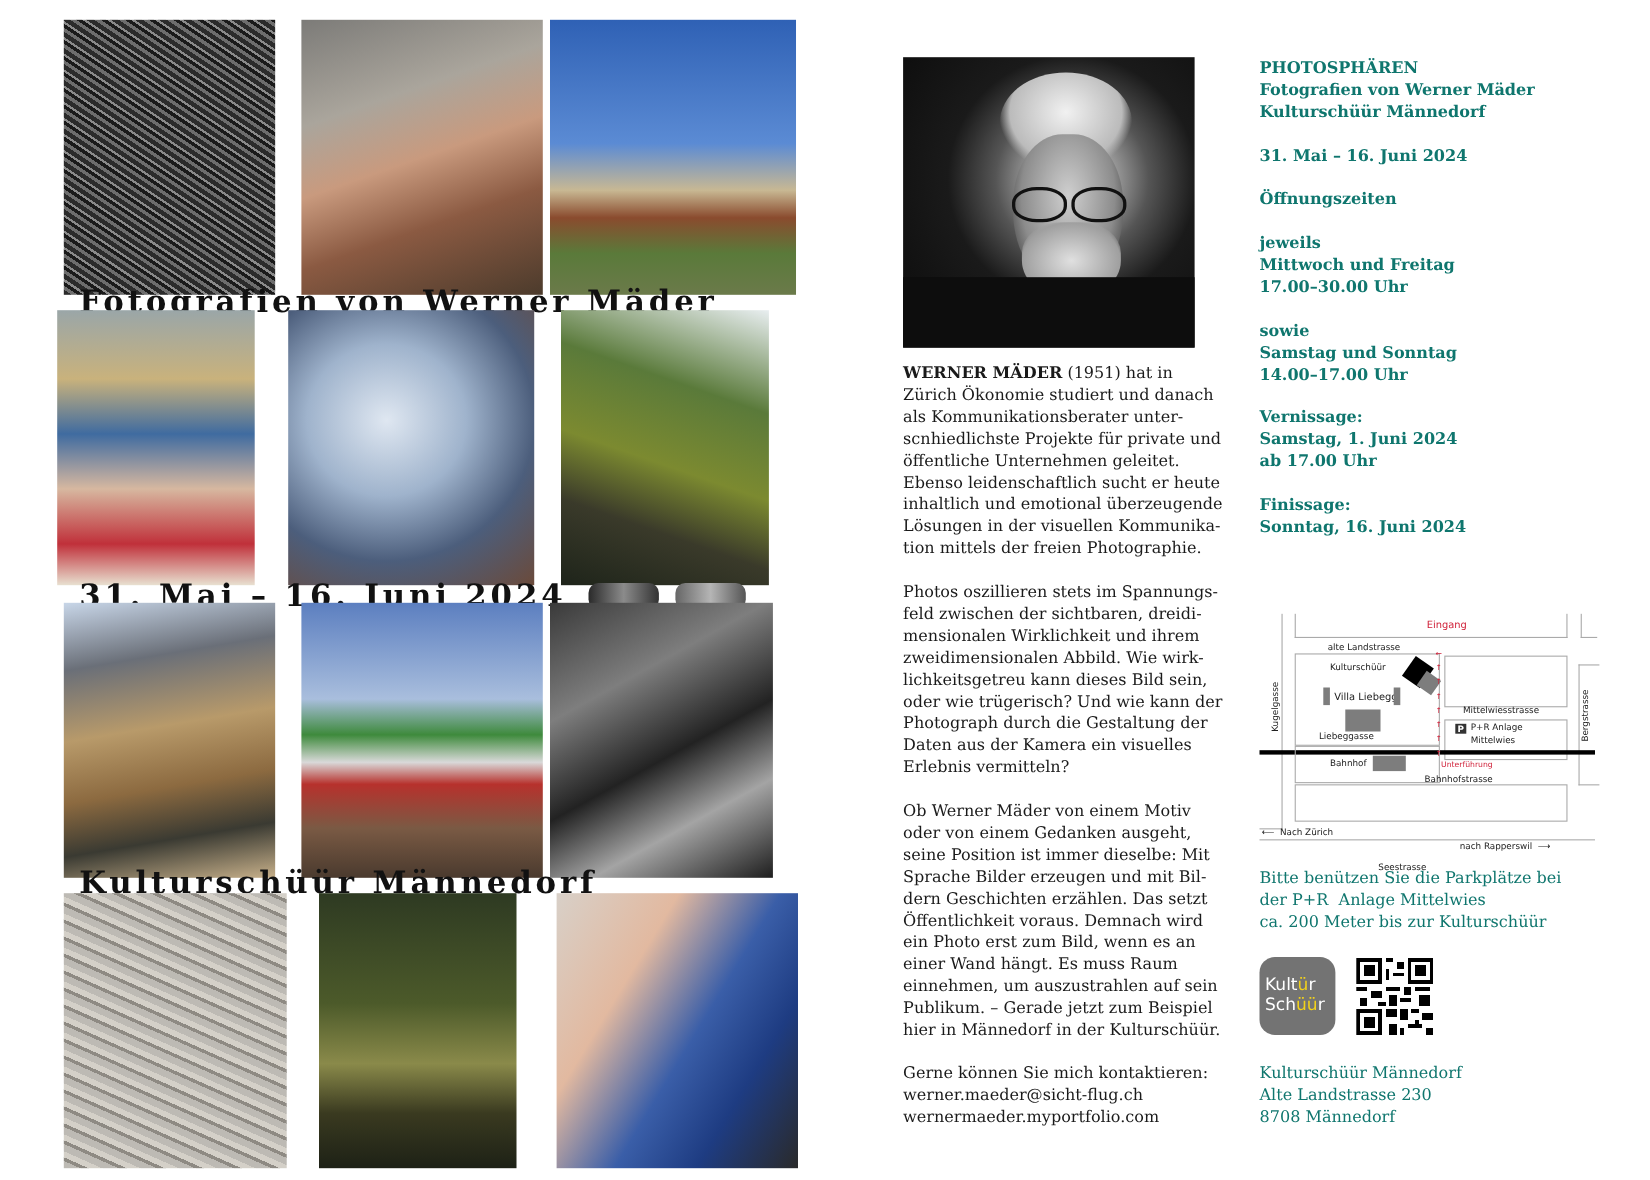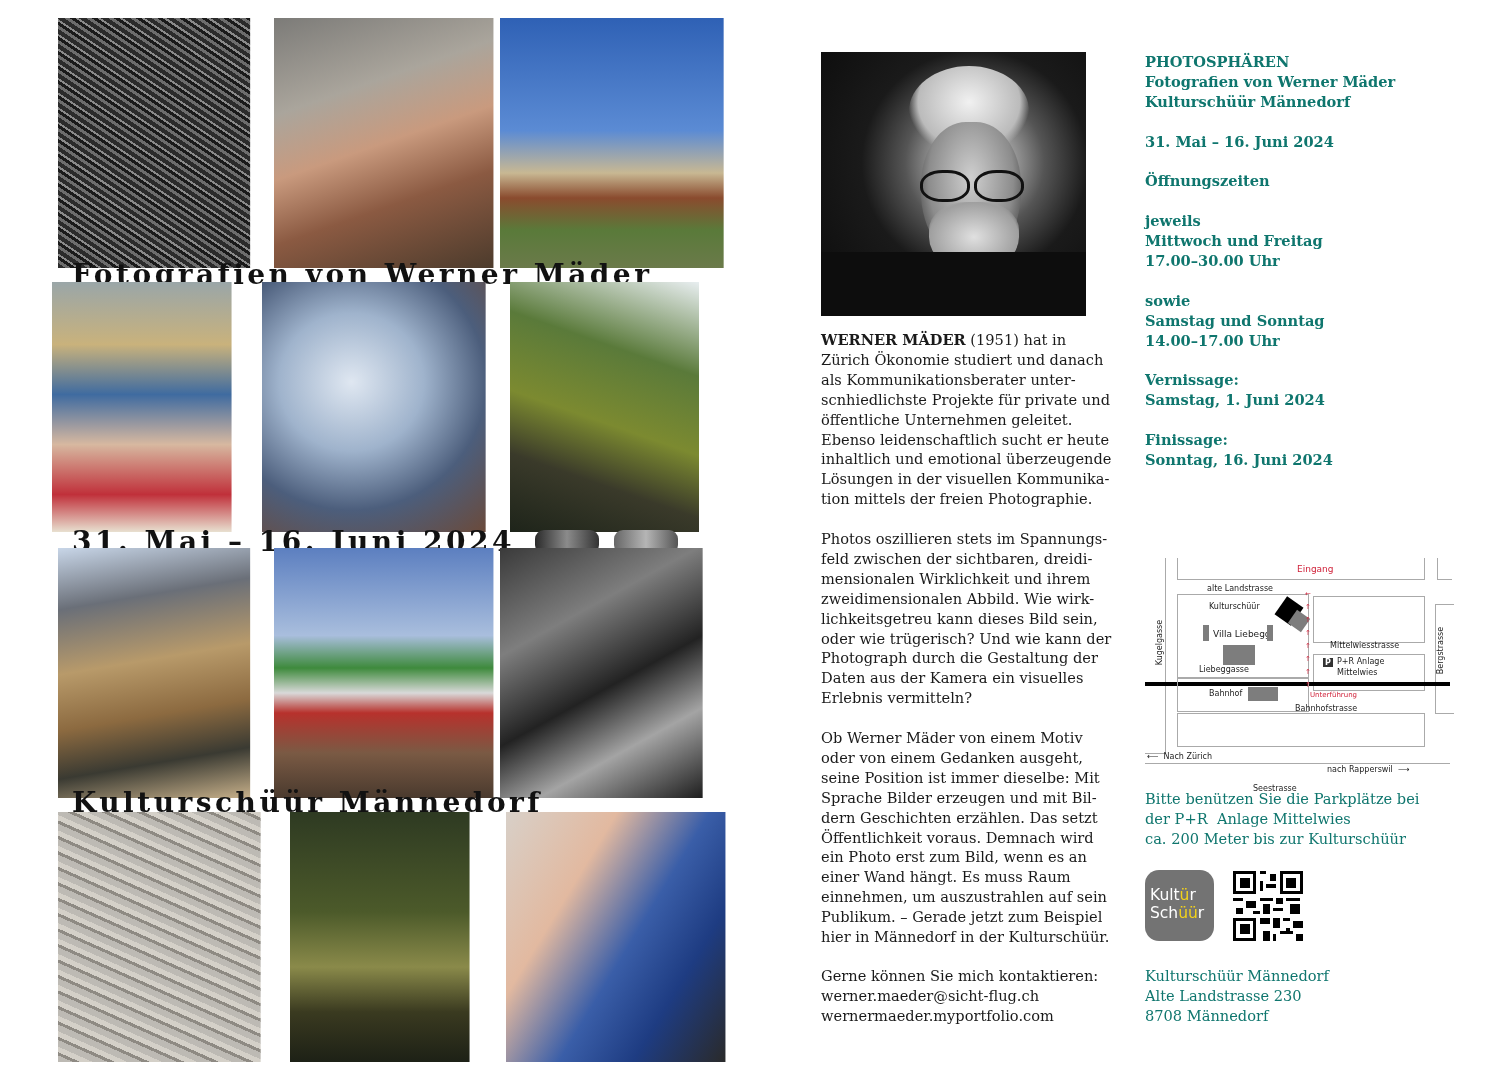--- a/index.html
+++ b/index.html
@@ -117,20 +117,21 @@
     <div class="bold">17.00–30.00 Uhr</div>
   </div>
   <div class="blk">
     <div class="bold">sowie</div>
     <div class="bold">Samstag und Sonntag</div>
     <div class="bold">14.00–17.00 Uhr</div>
   </div>
   <div class="blk bold">
     <div>Vernissage:</div>
     <div>Samstag, 1. Juni 2024</div>
+    <div>ab 17.00 Uhr</div>
   </div>
   <div class="blk bold">
     <div>Finissage:</div>
     <div>Sonntag, 16. Juni 2024</div>
   </div>
 </div>
 
 <div class="map">
   <div class="road" style="left:32px;top:0;width:246px;height:21px;border-top:none;"></div>
   <div class="road" style="left:292px;top:0;width:14px;height:21px;border-top:none;border-right:none;"></div>

